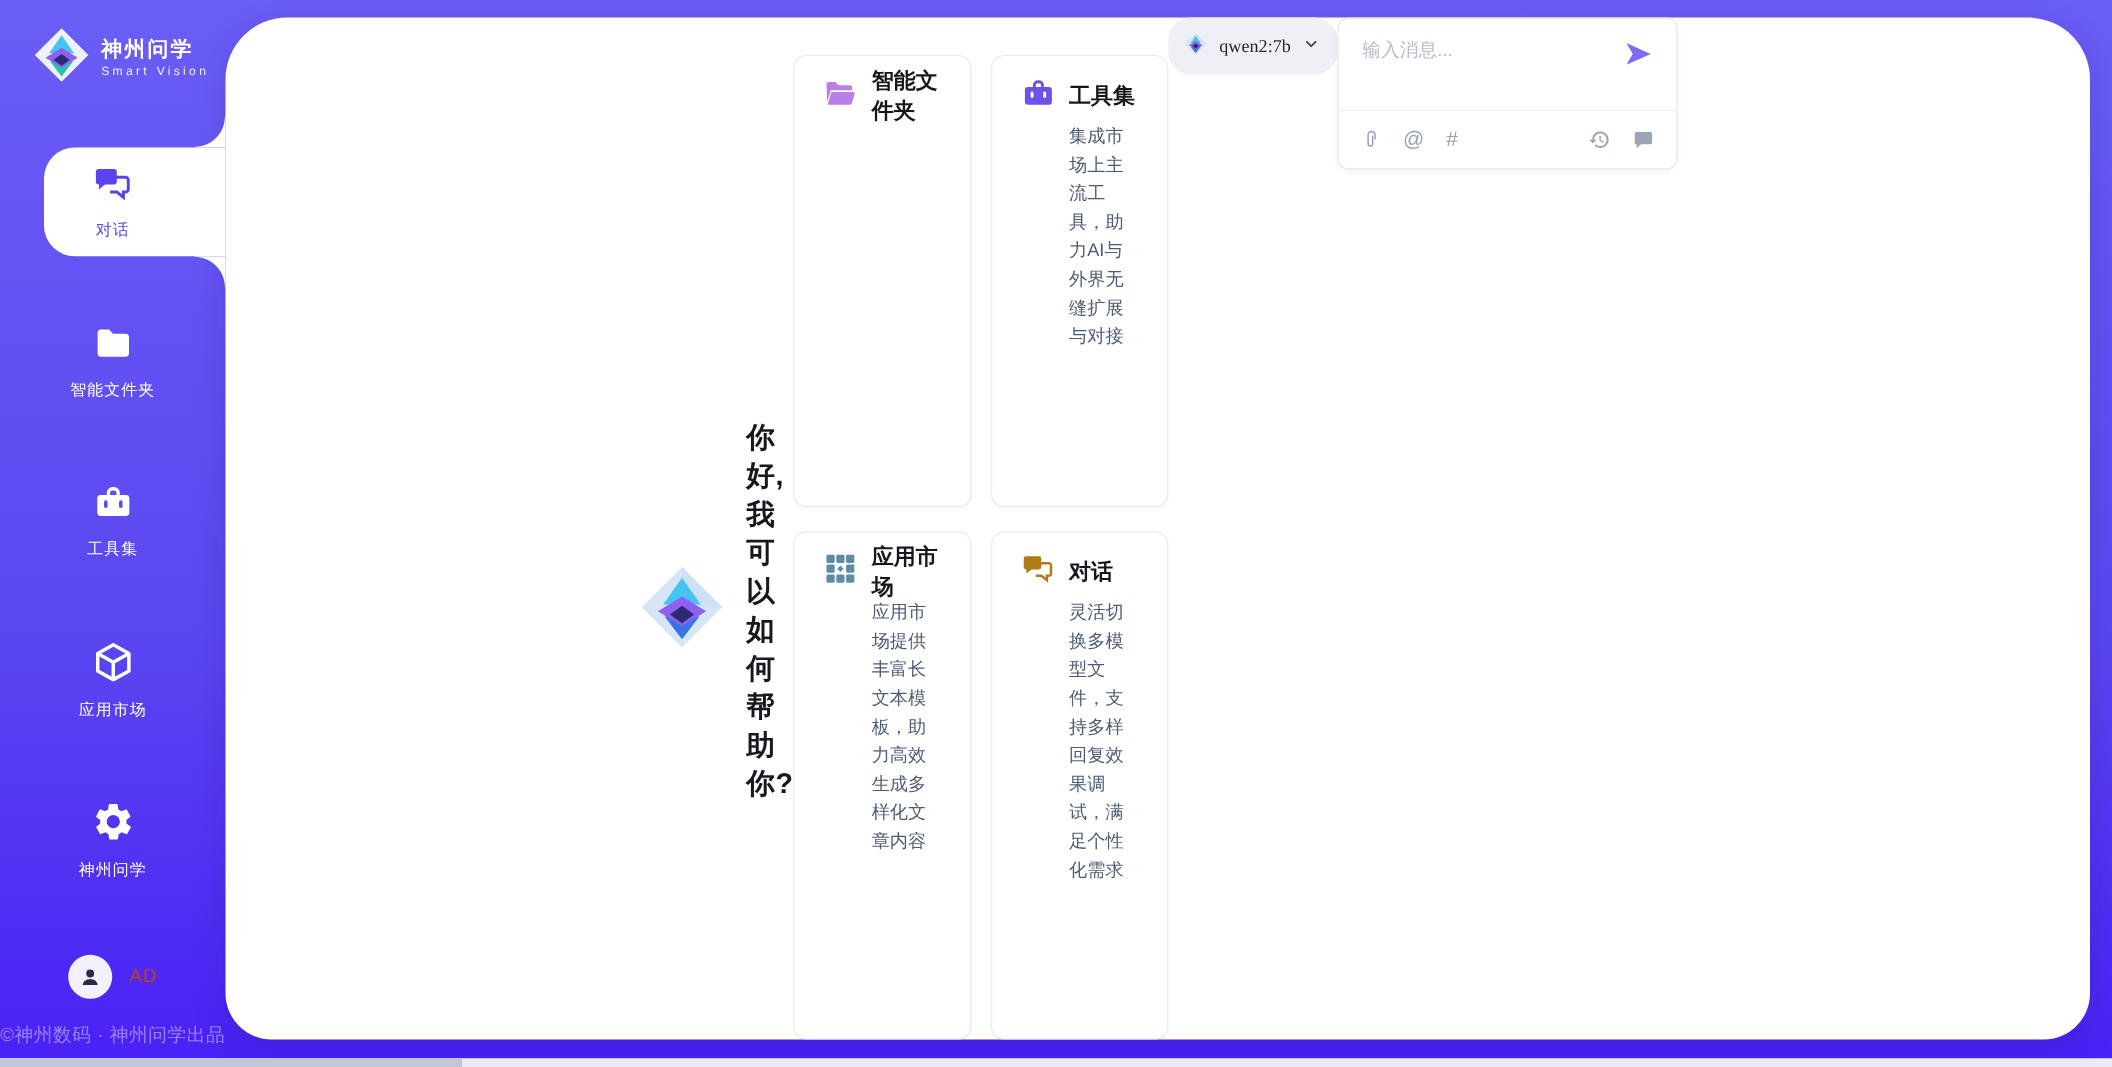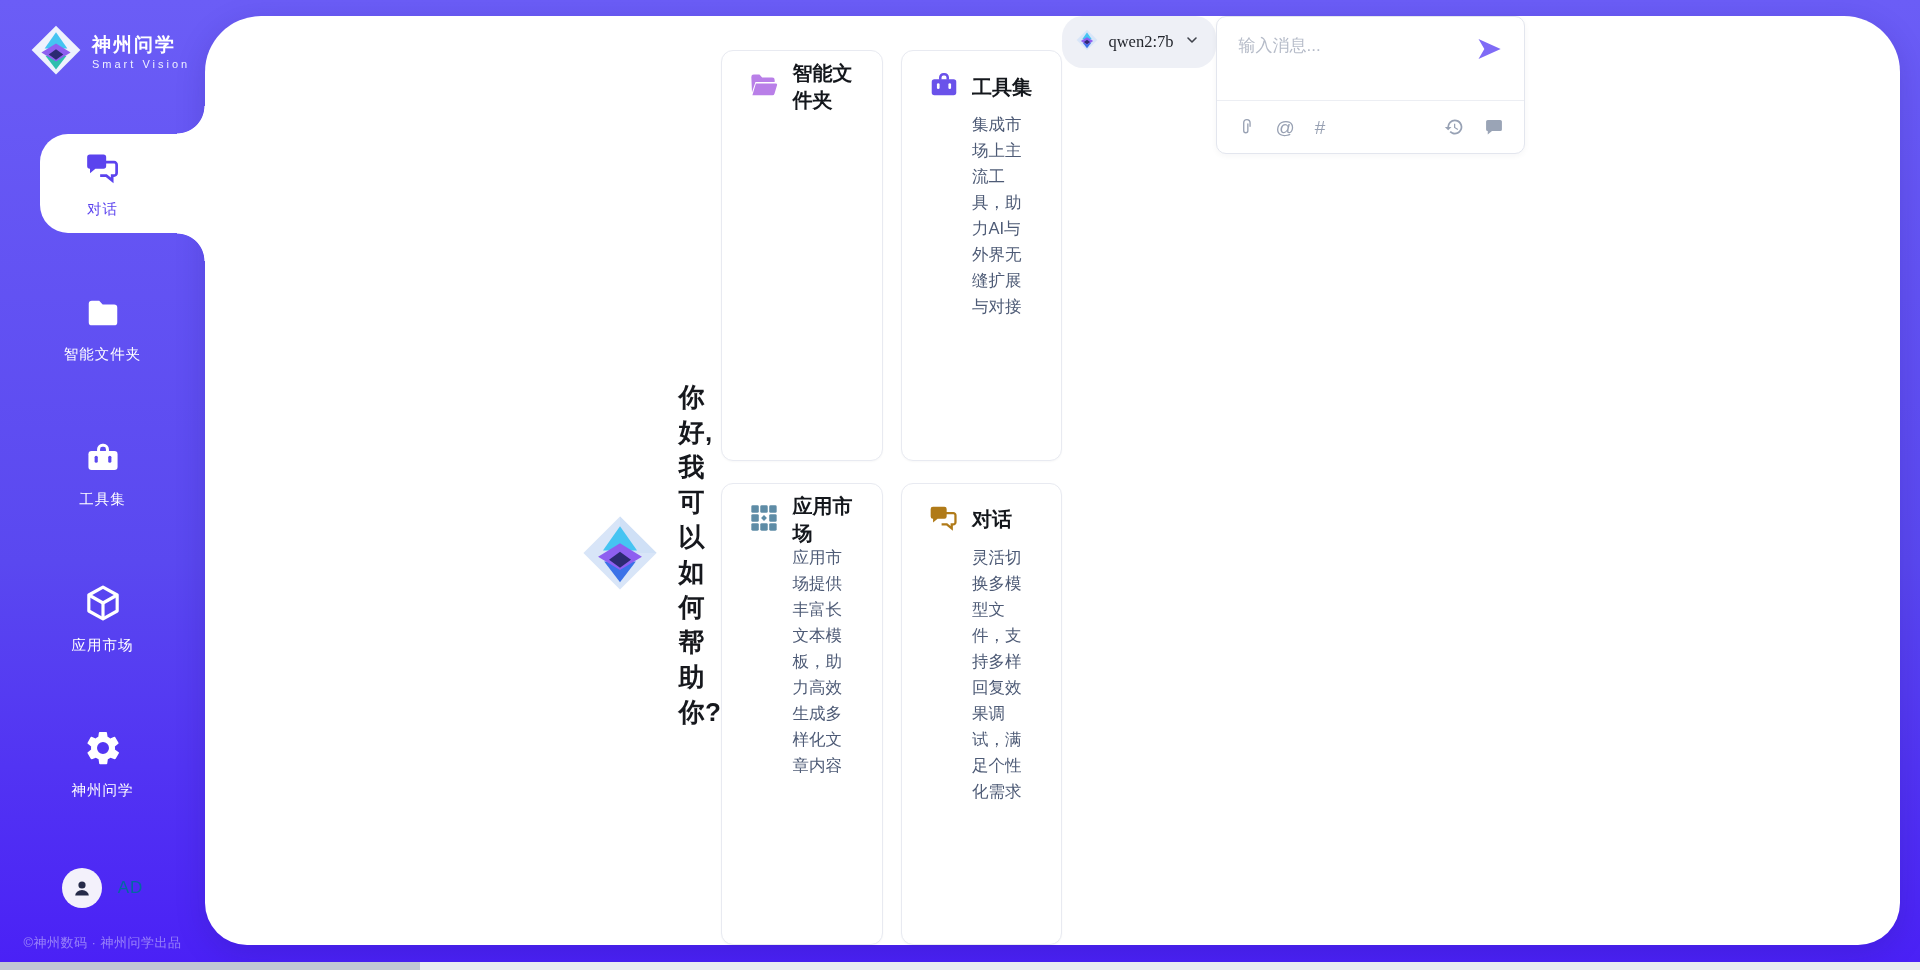--- a/index.html
+++ b/index.html
@@ -31,23 +31,23 @@
   .nav-item.active::before{
     content:"";position:absolute;inset:0 0 0 40px;background:#fff;
     border-radius:28px 0 0 28px;z-index:-1;
   }
   .notch{position:absolute;right:0;width:28px;height:28px;pointer-events:none;}
   .notch-top{top:-28px;background:radial-gradient(28px at 0 0,rgba(255,255,255,0) 27px,#fff 27.8px);}
   .notch-bottom{bottom:-28px;background:radial-gradient(28px at 0 100%,rgba(255,255,255,0) 27px,#fff 27.8px);}
   .nav-icon{display:block;}
   .sidebar-user{position:absolute;left:0;bottom:62px;width:205px;display:flex;align-items:center;justify-content:center;gap:16px;}
   .avatar{width:40px;height:40px;border-radius:50%;background:#f3f1fb;display:flex;align-items:center;justify-content:center;}
-  .user-name{color:#0369a1;font-size:17px;letter-spacing:1px;}
+  .user-name{color:#c2410c;font-size:17px;letter-spacing:1px;}
   .sidebar-footer{position:absolute;left:0;bottom:18px;width:205px;text-align:center;
-    color:rgba(255,255,255,.42);font-size:13px;letter-spacing:.5px;}
+    color:rgba(255,255,255,.42);font-size:17px;letter-spacing:.5px;}
   
   .content{width:944px;height:100%;margin:0 auto;display:flex;flex-direction:row;position:relative;}
   .greeting{display:flex;align-items:center;gap:20px;margin-top:148px;}
   .greeting-title{font-size:26px;font-weight:bold;color:#16181d;letter-spacing:.5px;}
   .cards{margin-top:34px;display:grid;grid-template-columns:1fr 1fr;gap:22px 18px;}
   .card{
     background:#fff;border:1px solid #e8eaf1;border-radius:12px;
     padding:20px 26px 20px 26px;box-sizing:border-box;cursor:pointer;
     box-shadow:0 1px 2px rgba(16,24,40,.03);
   }

